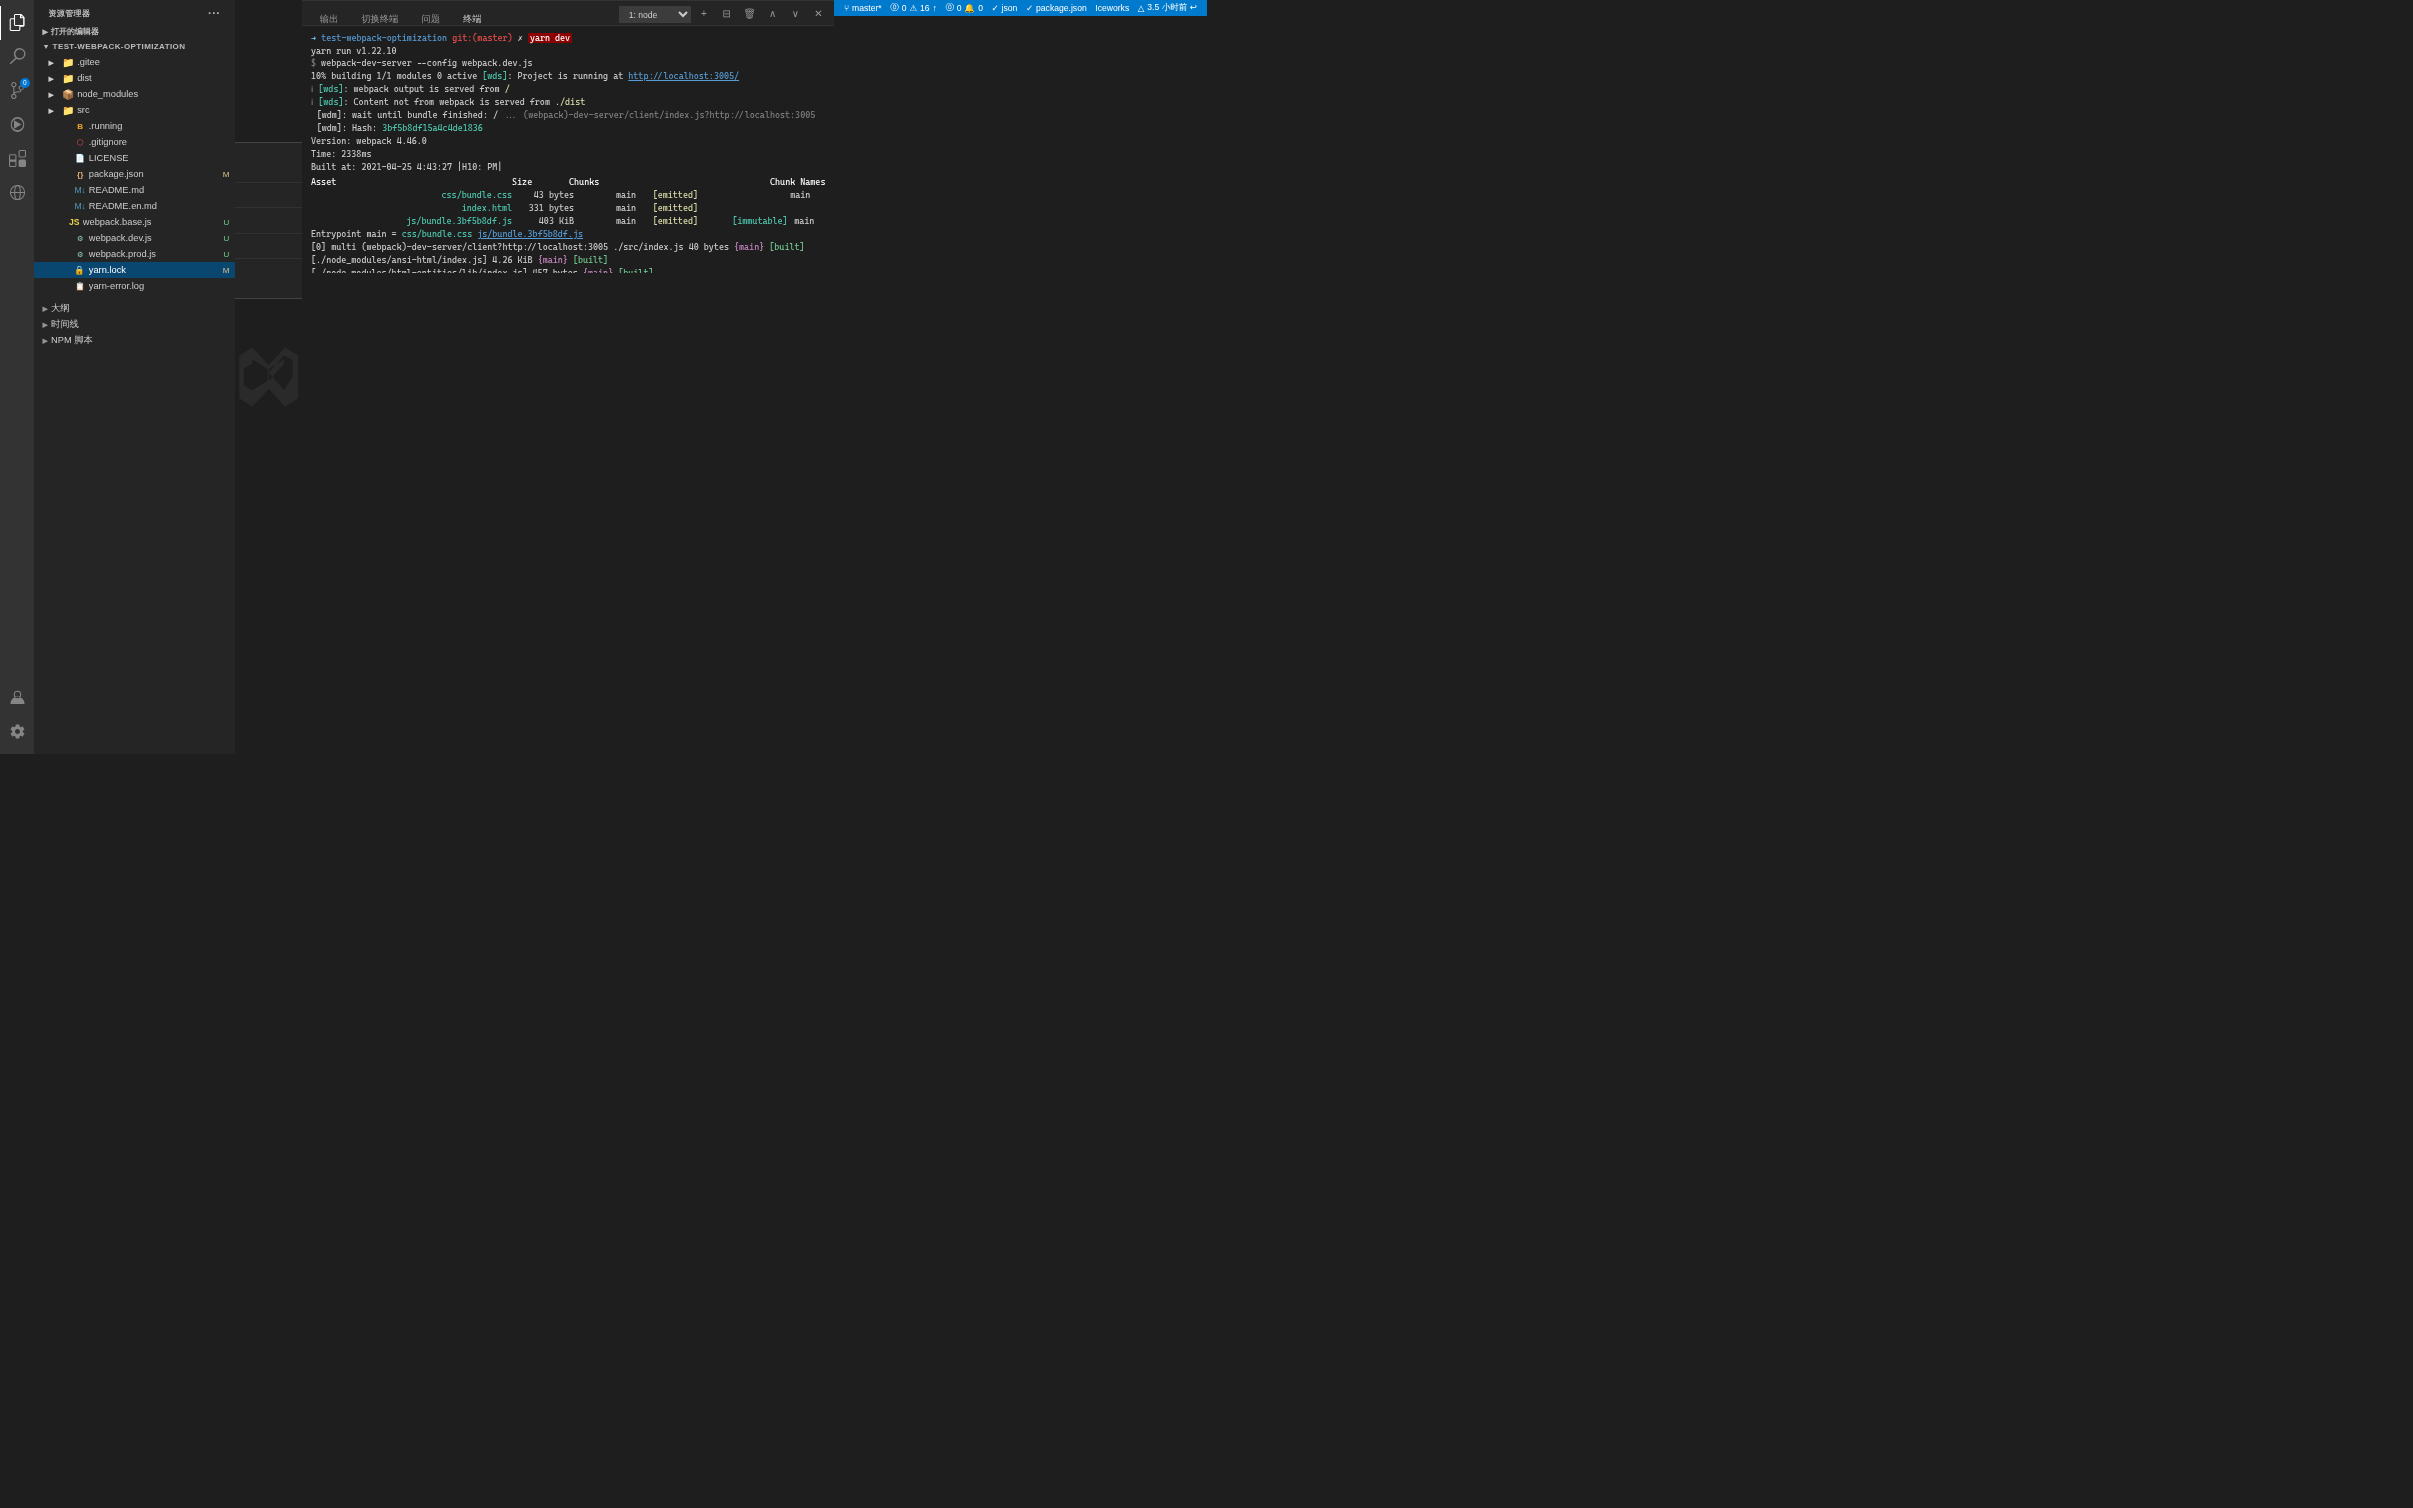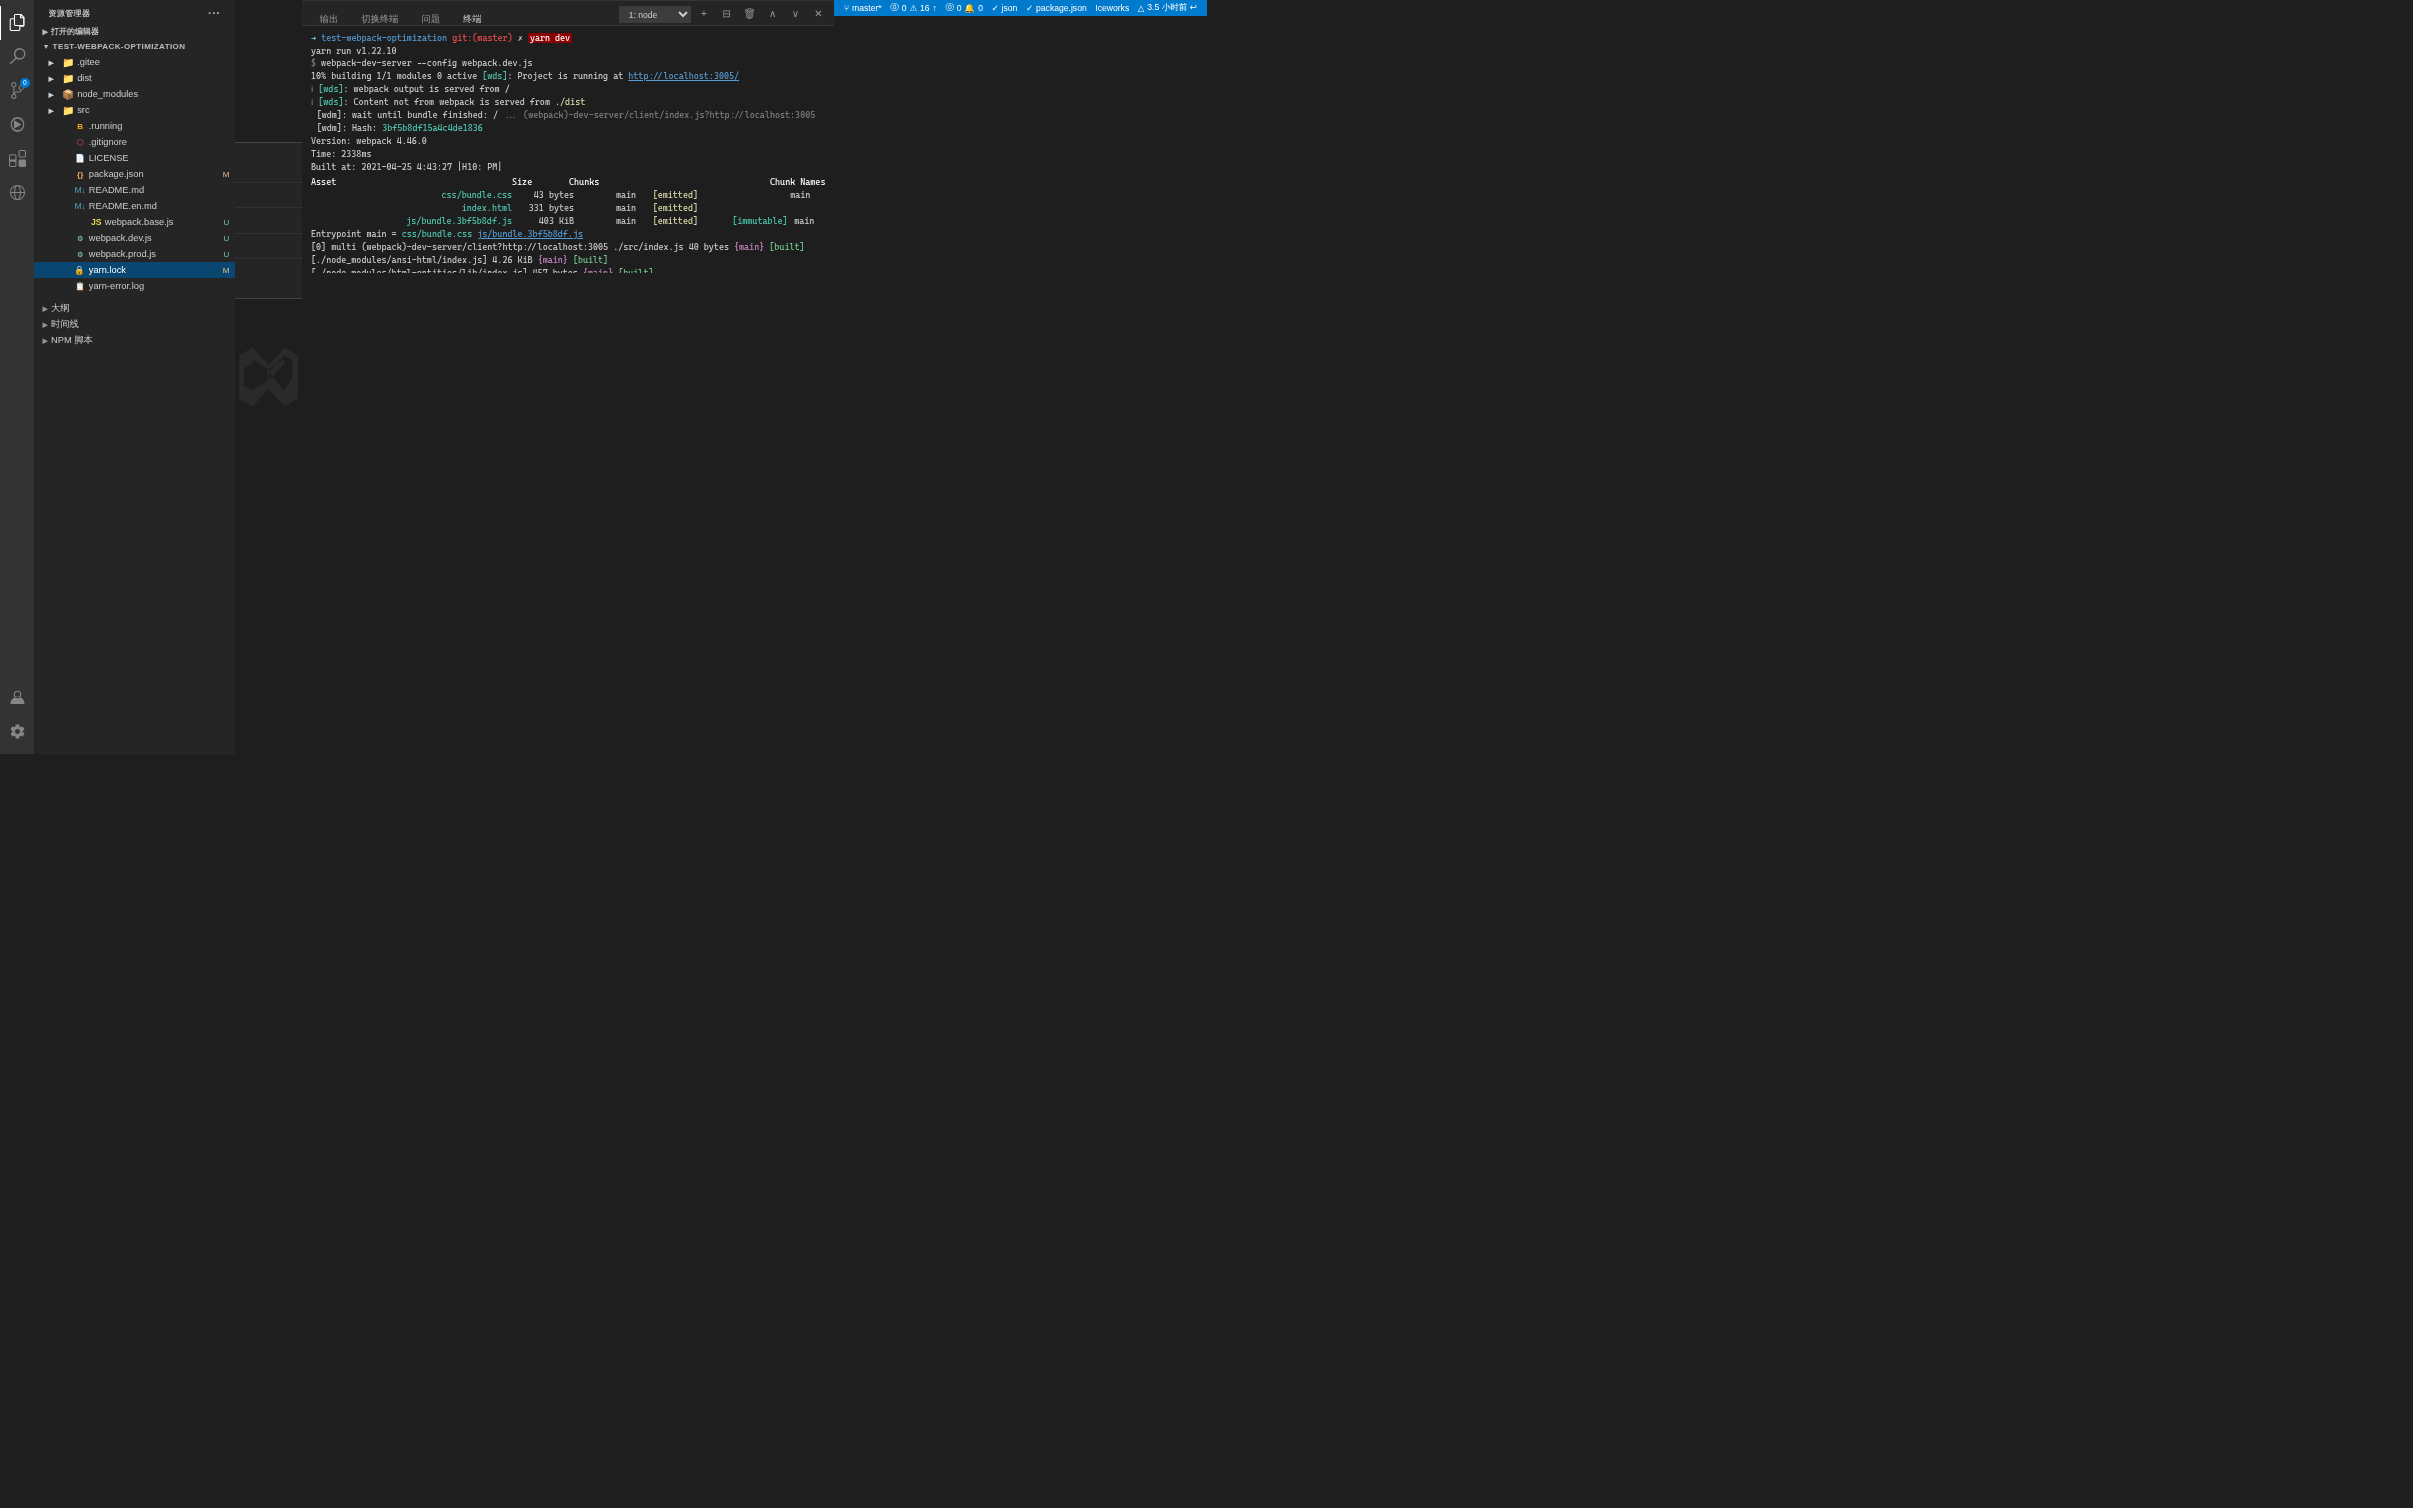--- a/index.html
+++ b/index.html
@@ -440,21 +440,21 @@
       <span class="tree-icon" style="color:#519aba; font-size:8.6px;">M↓</span>
       <span class="tree-label">README.md</span>
     </div>
 
     <div class="tree-item" style="padding-left:26px">
       <span class="tree-chevron" style="visibility:hidden">▶</span>
       <span class="tree-icon" style="color:#519aba; font-size:8.6px;">M↓</span>
       <span class="tree-label">README.en.md</span>
     </div>
 
-    <div class="tree-item" style="padding-left:42px">
+    <div class="tree-item" style="padding-left:20px">
       <span class="tree-chevron" style="visibility:hidden">▶</span>
       <span class="tree-icon" style="color:#e8d44d; font-size:8.6px; font-weight:bold;">JS</span>
       <span class="tree-label">webpack.base.js</span>
       <span class="tree-badge">U</span>
     </div>
 
     <div class="tree-item" style="padding-left:26px">
       <span class="tree-chevron" style="visibility:hidden">▶</span>
       <span class="tree-icon" style="color:#8dd3c7; font-size:7.2px;">⚙</span>
       <span class="tree-label">webpack.dev.js</span>

